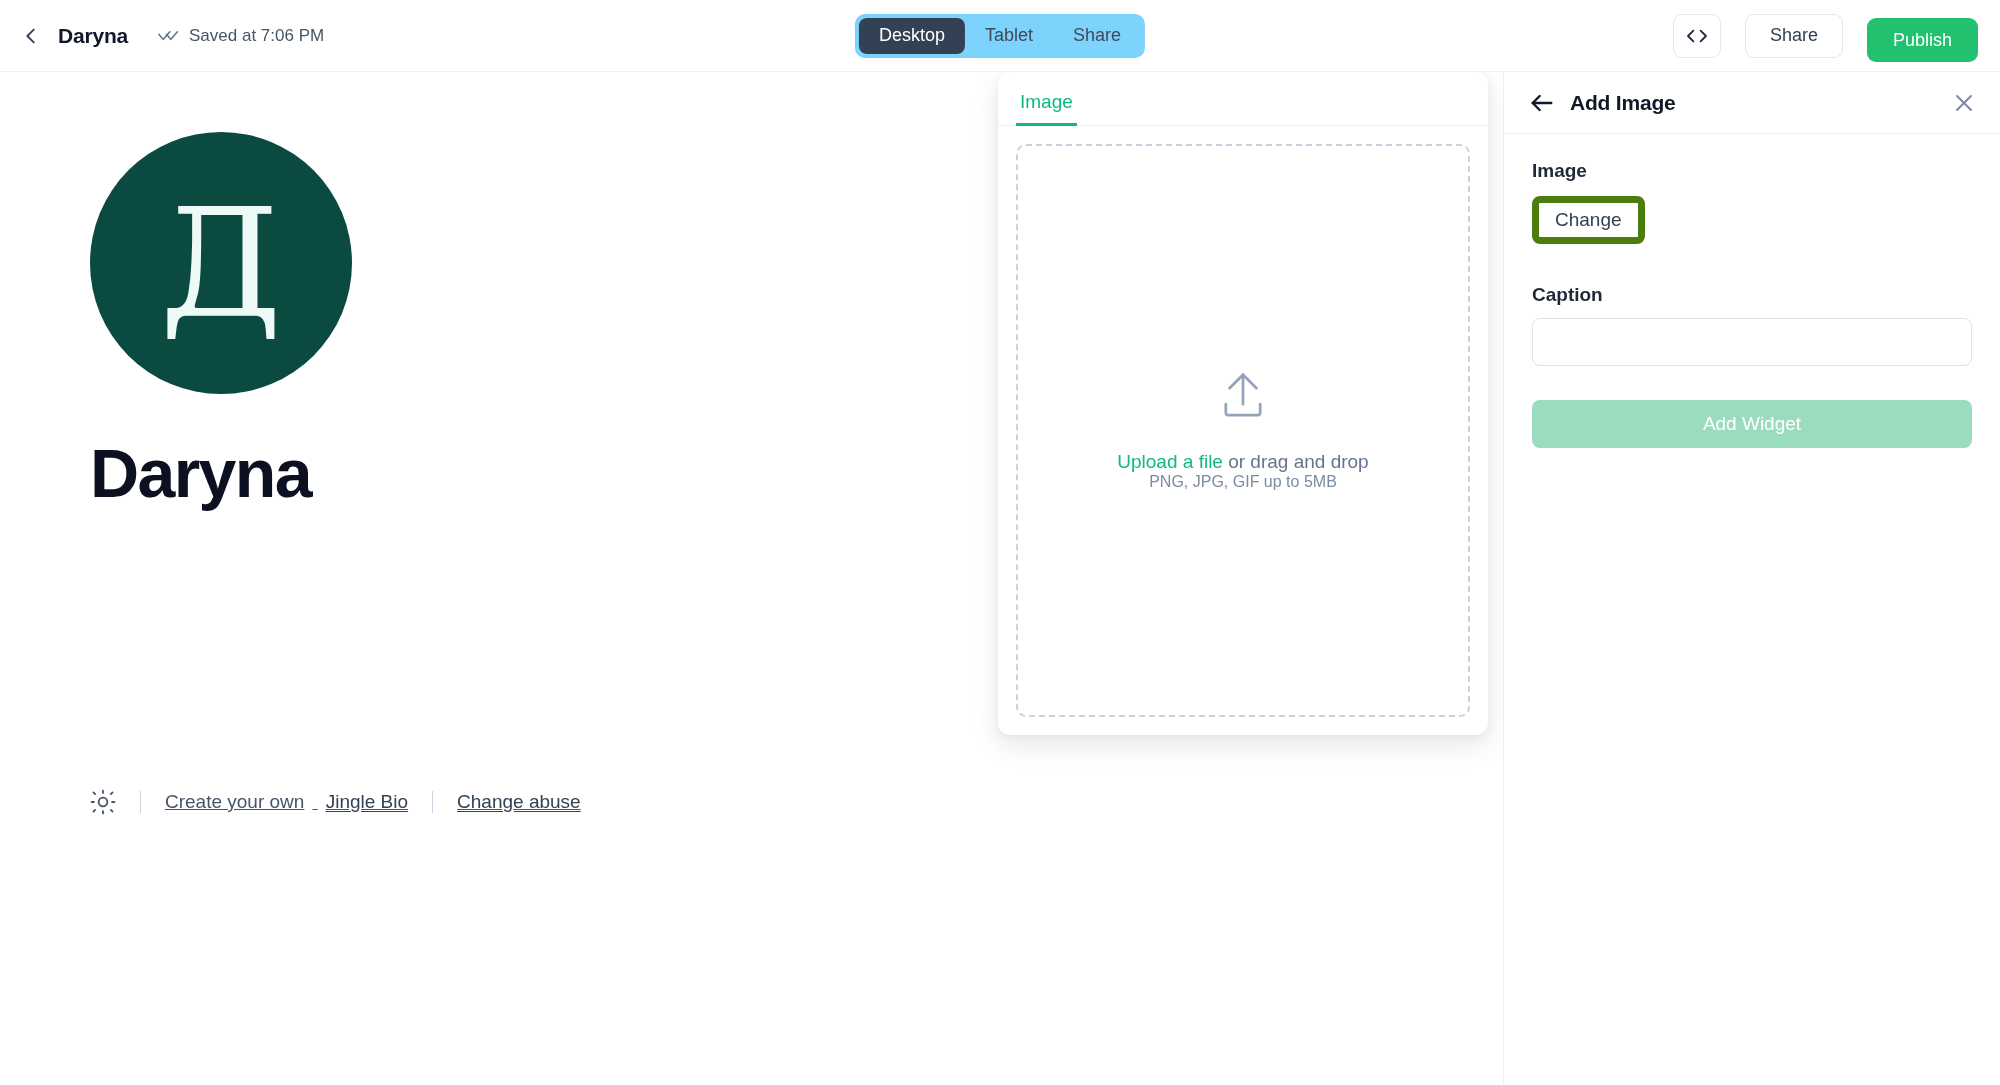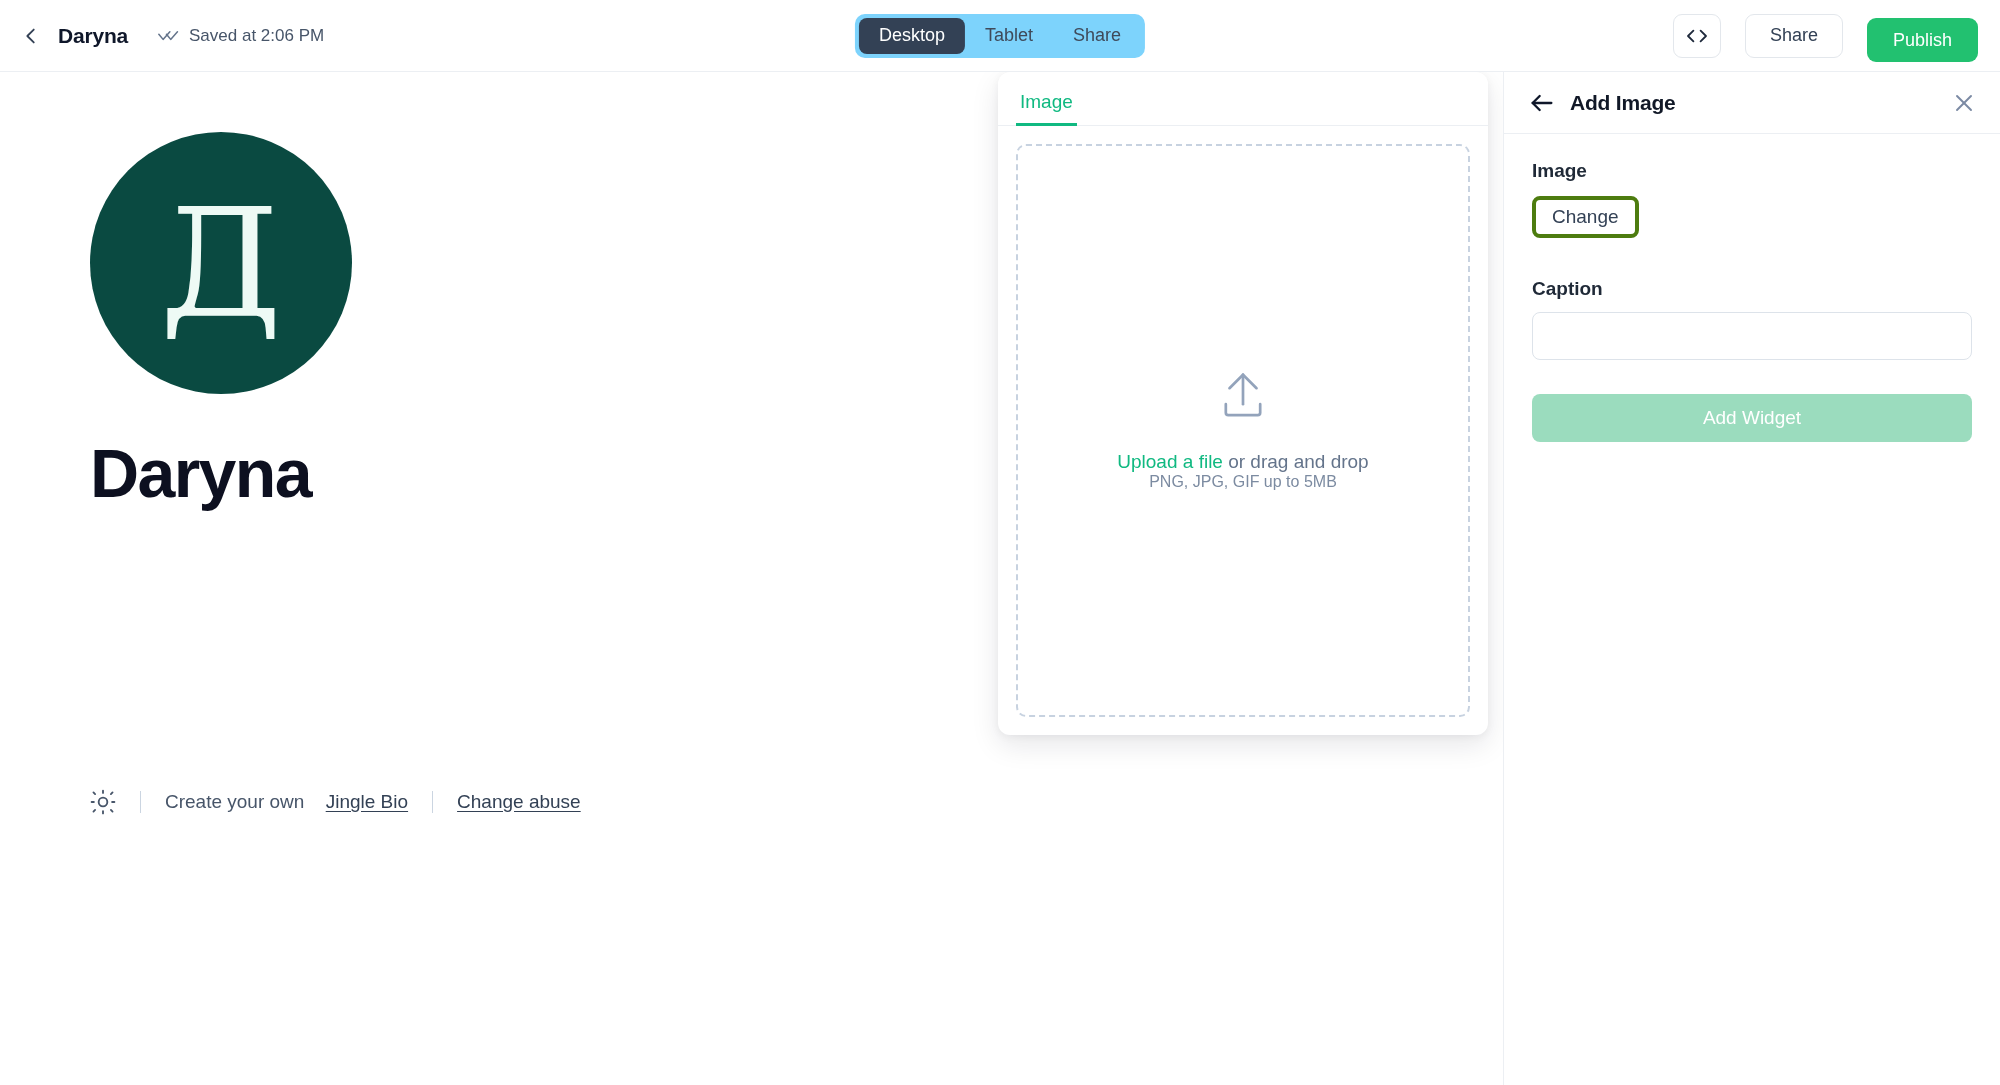--- a/index.html
+++ b/index.html
@@ -84,21 +84,21 @@
     font-family: "DejaVu Serif", serif;
   }
   .profile-name {
     margin-top: 40px; font-size: 68px; font-weight: 700; color: #0d1020;
     letter-spacing: -1.6px;
   }
 
   
   .canvas-footer {
     position: absolute; left: 90px; bottom: 270px;
-    display: flex; align-items: center; gap: 8px; color: #475569; font-size: 19px;
+    display: flex; align-items: center; gap: 8px; color: #475569; font-size: 19px; text-decoration: underline;
   }
   .sun-icon { width: 26px; height: 26px; color: #475569; display:block; }
   .vbar { width: 1px; height: 22px; background: #cbd5e1; margin: 0 16px; }
   .foot-text { color: #475569; }
   .foot-link {
     color: #334155; text-decoration: underline; text-underline-offset: 3px; cursor: pointer;
   }
 
   
   .widget-card {
@@ -139,21 +139,21 @@
   .panel-back { width: 28px; height: 28px; color: #0f172a; cursor: pointer; display:block; }
   .panel-title {
     margin-left: 14px; font-size: 21px; font-weight: 700; color: #111827; letter-spacing: -0.2px;
   }
   .panel-close {
     margin-left: auto; width: 24px; height: 24px; color: #7b8aa3; cursor: pointer; display:block;
   }
   .panel-body { padding: 26px 28px 0 28px; }
   .field-label { font-size: 19px; font-weight: 700; color: #1f2937; }
   .change-btn {
-    margin-top: 14px; height: 42px; padding: 0 16px; border: 4px solid #4d7c0f;
+    margin-top: 14px; height: 48px; padding: 0 16px; border: 7px solid #4d7c0f;
     border-radius: 8px; background: #fff; color: #334155; font-size: 19px;
     cursor: pointer; display: inline-flex; align-items: center; font-family: inherit;
   }
   .caption-label { margin-top: 40px; }
   .caption-input {
     margin-top: 12px; width: 100%; height: 48px; border: 1px solid #dde3ea;
     border-radius: 8px; background: #fff; padding: 0 14px; font-size: 18px;
     color: #1f2937; font-family: inherit; outline: none;
   }
   .add-widget-btn {
@@ -175,21 +175,21 @@
           </svg>
       </span>
       <span class="site-name">Daryna</span>
       <span class="saved-group">
         <span class="saved-icon">
           <svg width="22" height="14" viewBox="0 0 26 14" fill="none" stroke="#64748b" stroke-width="1.8" stroke-linecap="round" stroke-linejoin="round">
               <polyline points="1 5 6 11 14 2"></polyline>
               <polyline points="10 5 15 11 23 2"></polyline>
             </svg>
         </span>
-        <span class="saved-text">Saved at 2:06 PM</span>
+        <span class="saved-text">Saved at 7:06 PM</span>
       </span>
     </div>
 
     <div class="device-switch">
       <button class="device-btn active">Desktop</button>
       <button class="device-btn">Tablet</button>
       <button class="device-btn">Share</button>
     </div>
 
     <div class="topbar-right">

